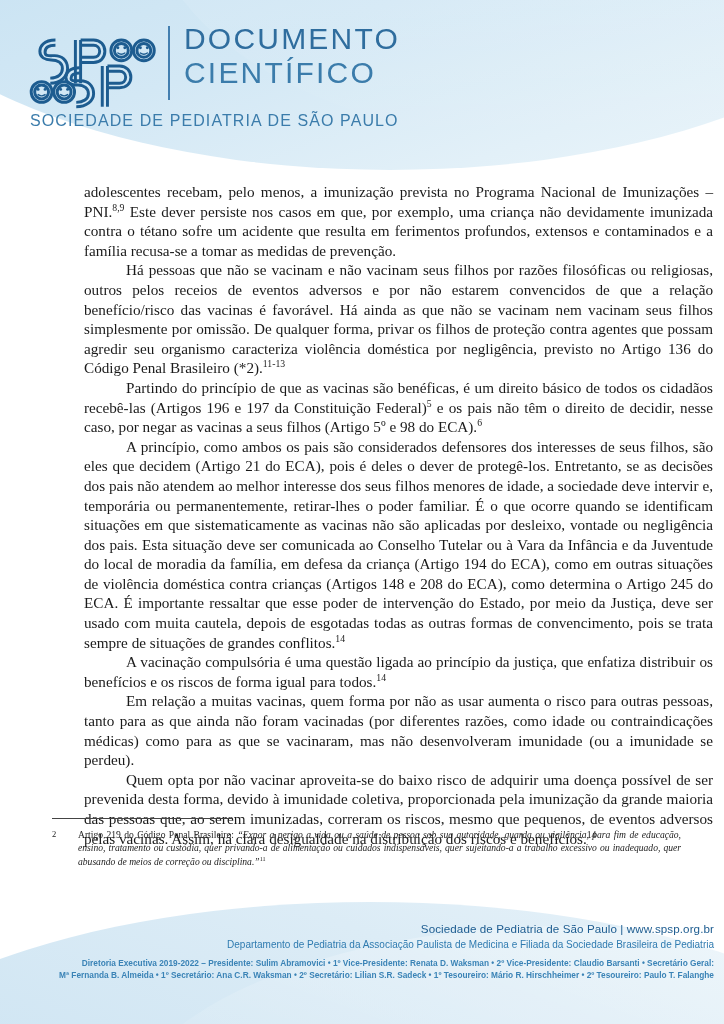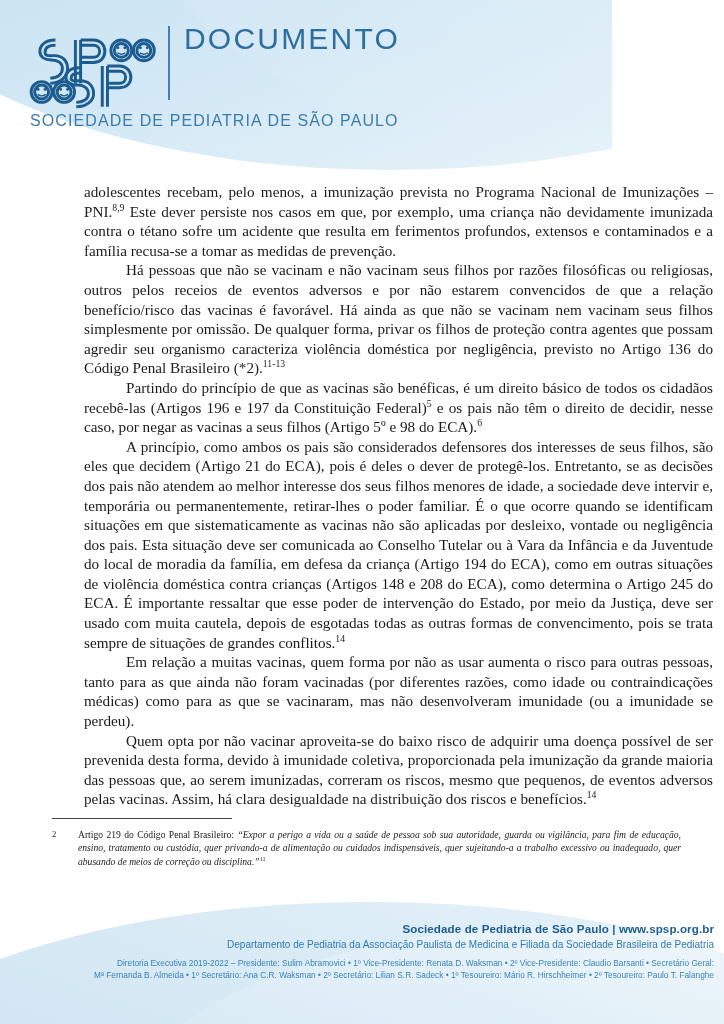--- a/index.html
+++ b/index.html
@@ -13,21 +13,21 @@
     height: 1024px;
     background: #ffffff;
     overflow: hidden;
     font-family: "Liberation Serif", "DejaVu Serif", serif;
   }
 
   
   .header {
     position: absolute;
     top: 0; left: 0;
-    width: 612px;
+    width: 724px;
     height: 175px;
     overflow: hidden;
   }
   .header-swoosh {
     position: absolute;
     top: -300px;
     left: -140px;
     width: 1060px;
     height: 470px;
     border-radius: 50% / 50%;
@@ -170,38 +170,38 @@
   .footer-text {
     position: absolute;
     right: 10px;
     top: 42px;
     width: 714px;
     text-align: right;
     font-family: "Liberation Sans", "DejaVu Sans", sans-serif;
   }
   .footer-title {
     font-size: 11.6px;
-    font-weight: bold;
+    font-weight: normal;
     color: #1d5c90;
     letter-spacing: .1px;
     margin-bottom: 4px;
     padding-left: 32px;
   }
   .footer-sub {
     font-size: 10px;
     color: #2f7bb0;
     margin-bottom: 7px;
   }
   .footer-board {
     font-size: 8.3px;
     color: #3a83b6;
     line-height: 12.4px;
     white-space: nowrap;
   }
-  .footer-board span.ln { display: block; }
+  .footer-board span.ln { display: block; font-weight: bold; }
 </style>
 </head>
 <body>
 
 <div class="page">
 
   <div class="header">
     <div class="header-swoosh"></div>
     <div class="header-swoosh2"></div>
 
@@ -250,31 +250,33 @@
           <path d="M132 35 Q136 38 140 35"></path>
           <path d="M14 83 Q18 86 22 83"></path>
           <path d="M40 83 Q44 86 48 83"></path>
         </g>
       </svg>
 
       <div class="logo-divider"></div>
 
       <div class="logo-words">
         <div class="doc-line1">DOCUMENTO</div>
+        <div class="doc-line2">CIENTÍFICO</div>
       </div>
     </div>
 
     <div class="soc-line">SOCIEDADE DE PEDIATRIA DE SÃO PAULO</div>
   </div>
 
   <div class="content">
       <p class="body-par no-indent"><span>adolescentes recebam, pelo menos, a imunização prevista no Programa Nacional de Imunizações – PNI.</span><sup>8,9</sup><span> Este dever persiste nos casos em que, por exemplo, uma criança não devidamente imunizada contra o tétano sofre um acidente que resulta em ferimentos profundos, extensos e contaminados e a família recusa-se a tomar as medidas de prevenção.</span></p>
       <p class="body-par"><span>Há pessoas que não se vacinam e não vacinam seus filhos por razões filosóficas ou religiosas, outros pelos receios de eventos adversos e por não estarem convencidos de que a relação benefício/risco das vacinas é favorável. Há ainda as que não se vacinam nem vacinam seus filhos simplesmente por omissão. De qualquer forma, privar os filhos de proteção contra agentes que possam agredir seu organismo caracteriza violência doméstica por negligência, previsto no Artigo 136 do Código Penal Brasileiro (*2).</span><sup>11-13</sup></p>
       <p class="body-par"><span>Partindo do princípio de que as vacinas são benéficas, é um direito básico de todos os cidadãos recebê-las (Artigos 196 e 197 da Constituição Federal)</span><sup>5</sup><span> e os pais não têm o direito de decidir, nesse caso, por negar as vacinas a seus filhos (Artigo 5º e 98 do ECA).</span><sup>6</sup></p>
       <p class="body-par"><span>A princípio, como ambos os pais são considerados defensores dos interesses de seus filhos, são eles que decidem (Artigo 21 do ECA), pois é deles o dever de protegê-los. Entretanto, se as decisões dos pais não atendem ao melhor interesse dos seus filhos menores de idade, a sociedade deve intervir e, temporária ou permanentemente, retirar-lhes o poder familiar. É o que ocorre quando se identificam situações em que sistematicamente as vacinas não são aplicadas por desleixo, vontade ou negligência dos pais. Esta situação deve ser comunicada ao Conselho Tutelar ou à Vara da Infância e da Juventude do local de moradia da família, em defesa da criança (Artigo 194 do ECA), como em outras situações de violência doméstica contra crianças (Artigos 148 e 208 do ECA), como determina o Artigo 245 do ECA. É importante ressaltar que esse poder de intervenção do Estado, por meio da Justiça, deve ser usado com muita cautela, depois de esgotadas todas as outras formas de convencimento, pois se trata sempre de situações de grandes conflitos.</span><sup>14</sup></p>
+      <p class="body-par"><span>A vacinação compulsória é uma questão ligada ao princípio da justiça, que enfatiza distribuir os benefícios e os riscos de forma igual para todos.</span><sup>14</sup></p>
       <p class="body-par"><span>Em relação a muitas vacinas, quem forma por não as usar aumenta o risco para outras pessoas, tanto para as que ainda não foram vacinadas (por diferentes razões, como idade ou contraindicações médicas) como para as que se vacinaram, mas não desenvolveram imunidade (ou a imunidade se perdeu).</span></p>
       <p class="body-par"><span>Quem opta por não vacinar aproveita-se do baixo risco de adquirir uma doença possível de ser prevenida desta forma, devido à imunidade coletiva, proporcionada pela imunização da grande maioria das pessoas que, ao serem imunizadas, correram os riscos, mesmo que pequenos, de eventos adversos pelas vacinas. Assim, há clara desigualdade na distribuição dos riscos e benefícios.</span><sup>14</sup></p>
     </div>
 
   <div class="footnote">
     <div class="footnote-rule"></div>
     <div class="footnote-row">
       <div class="footnote-marker">2</div>
       <div class="footnote-text">
         <span>Artigo 219 do Código Penal Brasileiro: </span><i>“Expor a perigo a vida ou a saúde de pessoa sob sua autoridade, guarda ou vigilância, para fim de educação, ensino, tratamento ou custódia, quer privando-a de alimentação ou cuidados indispensáveis, quer sujeitando-a a trabalho excessivo ou inadequado, quer abusando de meios de correção ou disciplina.”</i><sup>11</sup>

